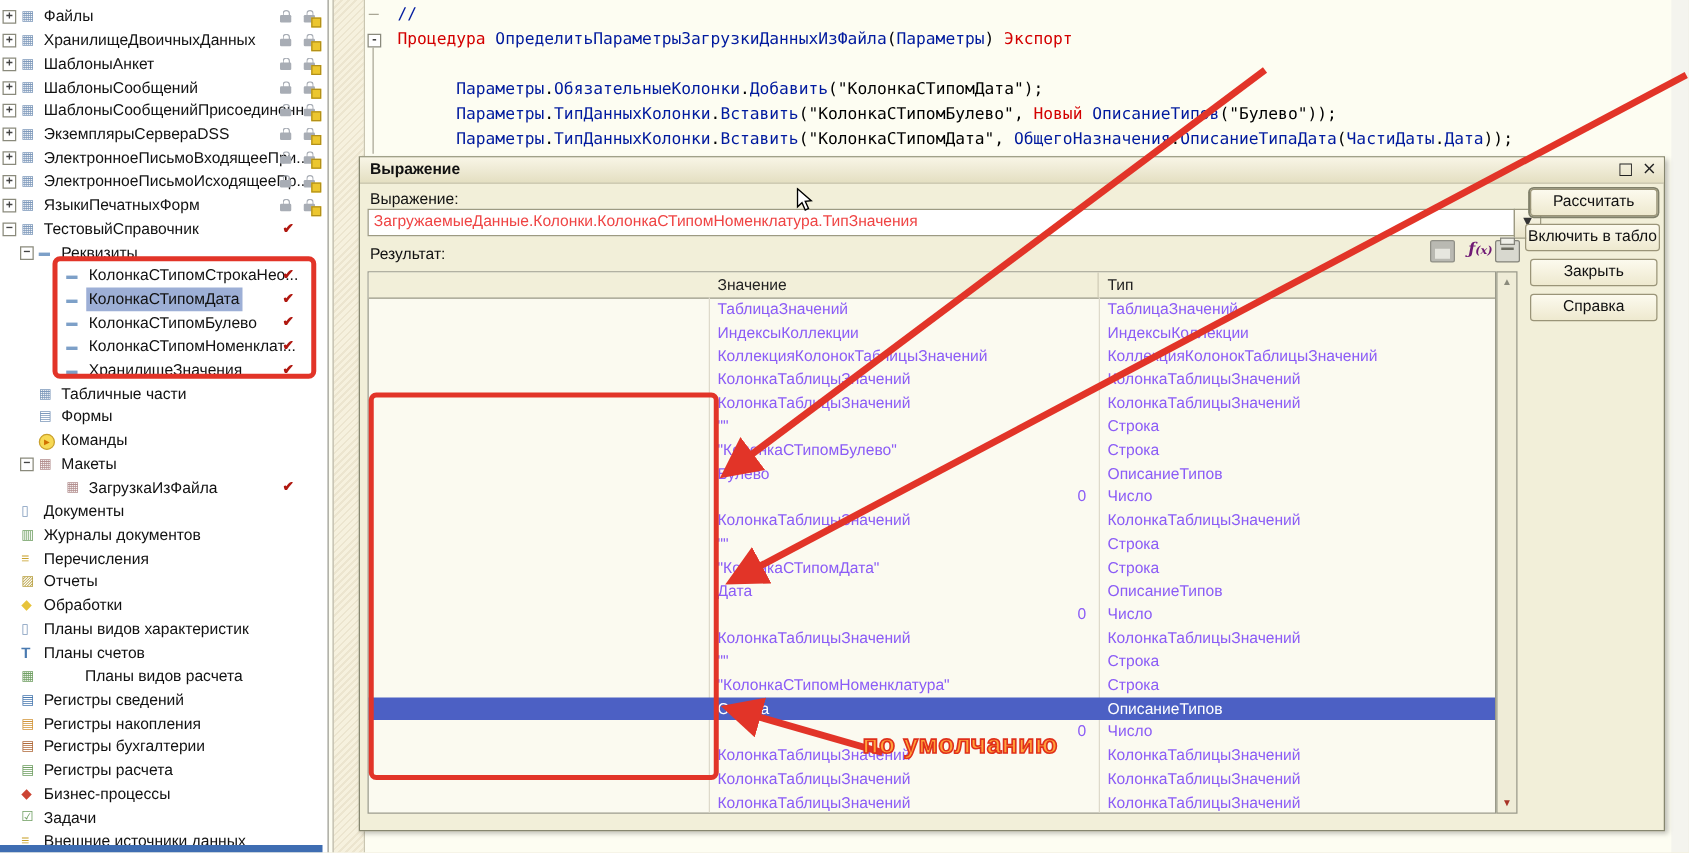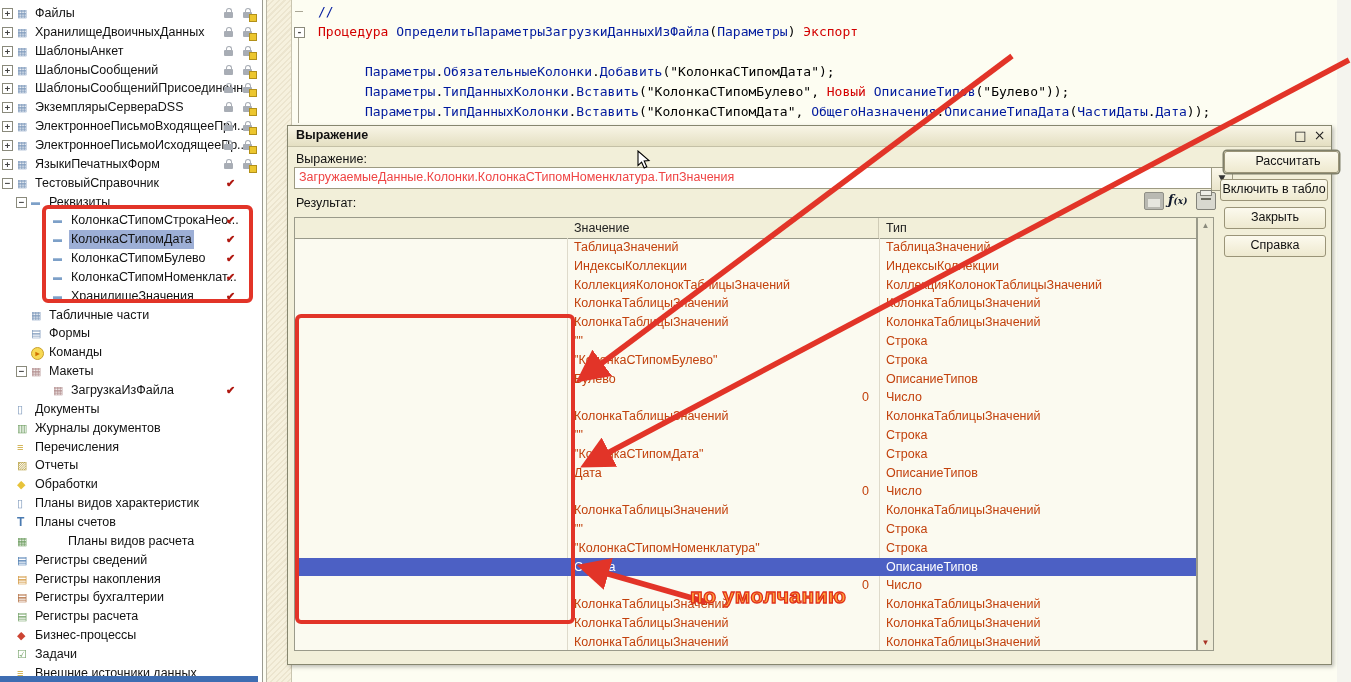--- a/index.html
+++ b/index.html
@@ -53,41 +53,41 @@
   .winbtn{position:absolute;top:1px;width:17px;height:17px;text-align:center;font:13px/17px "DejaVu Sans",sans-serif;color:#222;cursor:default;}
   #btn-max{right:22px;} #btn-close{right:3px;font-size:14px;}
   .dlabel{position:absolute;left:8px;font-size:12.5px;color:#111;}
   #combo{position:absolute;left:6px;top:41px;width:916px;height:20px;background:#fff;border:1px solid #9d9a82;}
   #combo .val{position:absolute;left:4px;top:2px;font-size:12.5px;color:#ef4444;white-space:nowrap;}
   #combo-dd{position:absolute;left:923px;top:41px;width:20px;height:22px;background:linear-gradient(#fbf8ea,#e9e4ca);
             border:1px solid #9d9a82;text-align:center;font:9px/20px "DejaVu Sans",sans-serif;color:#333;}
   .toolico{position:absolute;top:66px;width:18px;height:16px;}
   #ico-save{left:856px;background:#b9b9b2;border:1px solid #8f8f86;border-radius:2px;}
   #ico-save:before{content:"";position:absolute;left:3px;top:6px;right:3px;bottom:2px;background:#e6e6df;}
-  #ico-fx{left:880px;font:italic 700 13px/16px "DejaVu Serif",serif;color:#0f172a;width:26px;}
+  #ico-fx{left:880px;font:italic 700 13px/16px "DejaVu Serif",serif;color:#701a75;width:26px;text-align:right;}
   #ico-fx .sub{font-size:9px;}
   #ico-print{left:908px;background:#d8d8cf;border:1px solid #83837a;border-radius:2px;}
   #ico-print:before{content:"";position:absolute;left:3px;top:-3px;right:3px;height:4px;background:#efefe8;border:1px solid #83837a;}
   #ico-print:after{content:"";position:absolute;left:4px;top:5px;right:4px;height:1.5px;background:#6d6d62;}
 
   
   .dbtn{position:absolute;height:20px;background:linear-gradient(#fcfaee,#eee9cf);
         border:1px solid #9a9478;border-radius:3px;font-size:12.5px;color:#111;
         text-align:center;line-height:19px;}
-  .dbtn.primary{box-shadow:0 0 0 1.5px #80806a;padding-left:13px;}
+  .dbtn.primary{box-shadow:0 0 0 1.5px #80806a;}
 
   
   #rtable{position:absolute;left:6px;top:91px;width:903px;height:434px;background:#fbfaf0;
           border:1px solid #9a9a8a;box-sizing:border-box;}
   .thead{position:absolute;left:0;top:0;width:100%;height:20px;background:#f2efd9;border-bottom:1px solid #9a9a8a;}
   .thc{position:absolute;top:0;height:20px;line-height:20px;font-size:12.5px;color:#222;
        padding-left:7px;box-sizing:border-box;border-right:1px solid #cfcbb6;}
   .colsep{position:absolute;top:20px;bottom:0;width:1px;background:#dedacb;}
   #rrows{position:absolute;left:0;top:20px;right:0;bottom:0;}
-  .rrow{position:absolute;left:0;width:100%;height:18.8px;font-size:12.5px;line-height:18.8px;color:#c2410c;white-space:nowrap;}
+  .rrow{position:absolute;left:0;width:100%;height:18.8px;font-size:12.5px;line-height:18.8px;color:#8b5cf6;white-space:nowrap;}
   .rrow.sel{background:#4c60c4;color:#fff;}
   .cellp{position:absolute;left:0;width:272px;overflow:hidden;}
   .cellv{position:absolute;left:272px;width:312px;overflow:hidden;padding-left:7px;box-sizing:border-box;}
   .cellv.num{text-align:right;padding-right:10px;}
   .cellt{position:absolute;left:584px;width:319px;overflow:hidden;padding-left:7px;box-sizing:border-box;}
   
   #rscroll{position:absolute;left:909px;top:91px;width:17px;height:434px;background:#efecd7;border:1px solid #9a9a8a;box-sizing:border-box;}
   .sarrow{position:absolute;left:0;width:15px;height:15px;text-align:center;font-size:8px;line-height:15px;color:#8a8a7c;}
   #sdown{bottom:0;color:#a83226;}
 

